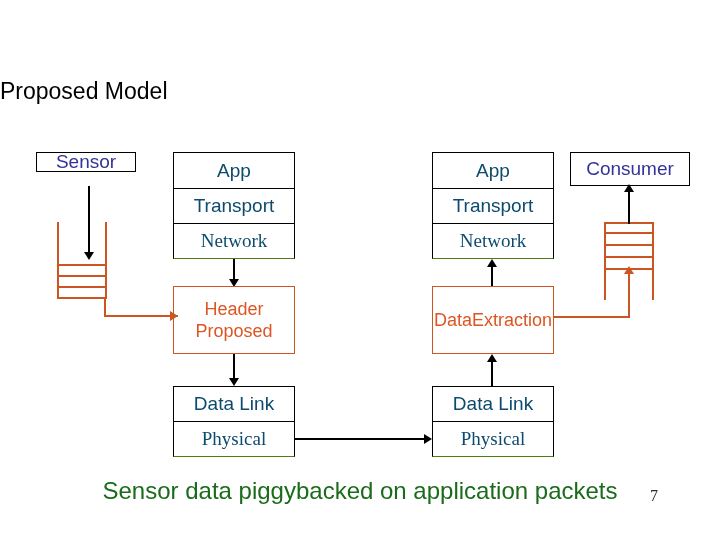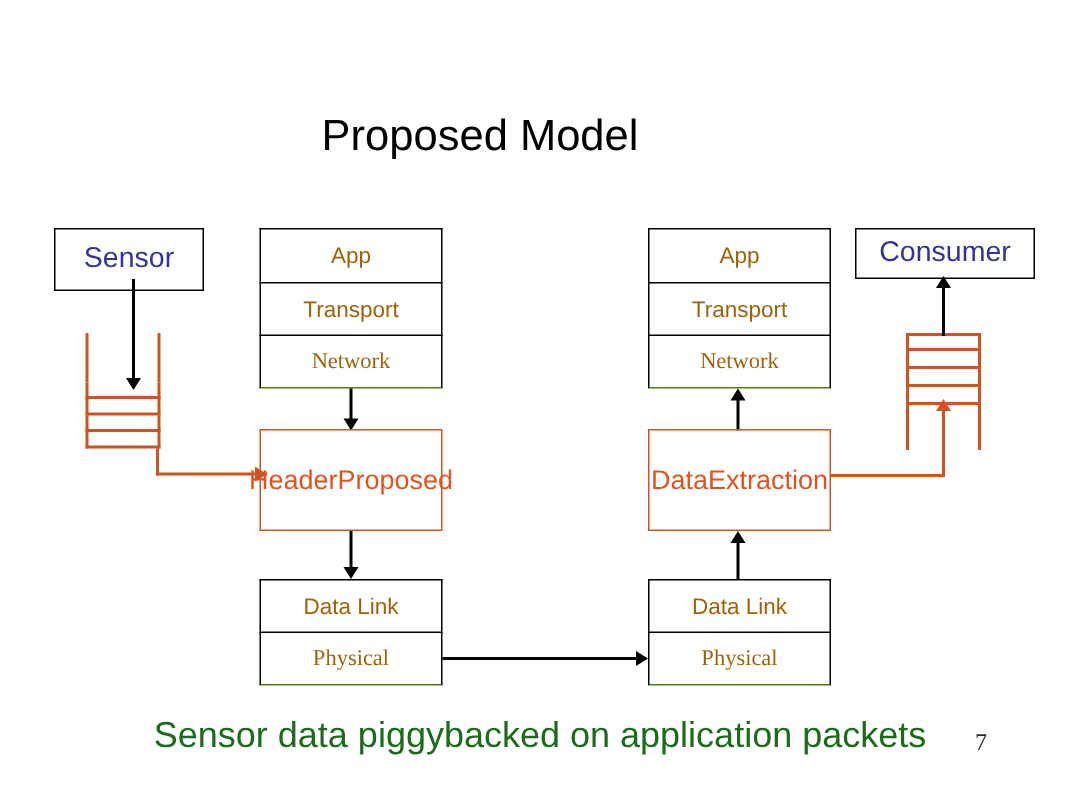--- a/index.html
+++ b/index.html
@@ -20,22 +20,22 @@
     width: 720px;
     height: 540px;
     background: #ffffff;
   }
   .abs { position: absolute; }
 
   
   #title {
     left: 0; top: 72px;
     width: 640px;
-    text-align: center;
-    font-size: 29px;
+    text-align: left;
+    font-size: 23px;
     color: #000000;
     line-height: 38px;
     white-space: nowrap;
   }
 
   
   .box {
     box-sizing: border-box;
     display: flex;
     align-items: center;
@@ -54,22 +54,22 @@
     line-height: 22px;
   }
   .layer {
     box-sizing: border-box;
     border-left: 1px solid #000000;
     border-right: 1px solid #000000;
     border-top: 1px solid #000000;
     display: flex;
     align-items: center;
     justify-content: center;
-    font-size: 15px;
-    color: #a16207;
+    font-size: 19px;
+    color: #0c4a6e;
   }
   .layer.last { border-bottom: 1px solid #4d7c0f; font-family: Liberation Serif, serif; }
 
   
   .vline-black {
     background: #000000;
     width: 2px;
   }
   .hline-black {
     background: #000000;
@@ -141,21 +141,21 @@
     font-family: "Liberation Serif", serif;
   }
 </style>
 </head>
 <body>
 
 <div id="slide">
 
   <div class="abs" id="title">Proposed Model</div>
 
-  <div class="abs box endpoint" style="left:36px; top:152px; width:100px; height:42px;text-align:right;">
+  <div class="abs box endpoint" style="left:36px; top:152px; width:100px; height:20px;text-align:right;">
     <span>Sensor</span>
   </div>
 
   <div class="abs vline-black" style="left:88px; top:186px; width:2px; height:68px;"></div>
   <div class="abs arrow arrow-down-black" style="left:84px; top:252px;"></div>
 
   <div class="abs">
 
     <div class="abs stack-rail-left" style="left:57px;  top:222px; height:33px;"></div>
     <div class="abs stack-rail-right" style="left:105px; top:222px; height:33px;"></div>
@@ -178,21 +178,21 @@
       <span>Transport</span>
     </div>
     <div class="abs layer last" style="left:173px; top:223px; width:122px; height:36px;">
       <span>Network</span>
     </div>
   </div>
 
   <div class="abs vline-black" style="left:233px; top:259px; height:24px;"></div>
   <div class="abs arrow arrow-down-black" style="left:229px; top:279px;"></div>
 
-  <div class="abs box orange-box" style="left:173px; top:286px; width:122px; height:68px; flex-direction:row;">
+  <div class="abs box orange-box" style="left:173px; top:286px; width:122px; height:68px; flex-direction:column;">
     <span>Header</span>
     <span>Proposed</span>
   </div>
 
   <div class="abs vline-black" style="left:233px; top:354px; height:28px;"></div>
   <div class="abs arrow arrow-down-black" style="left:229px; top:378px;"></div>
 
   <div class="abs">
     <div class="abs layer" style="left:173px; top:386px; width:122px; height:35px;">
       <span>Data Link</span>

